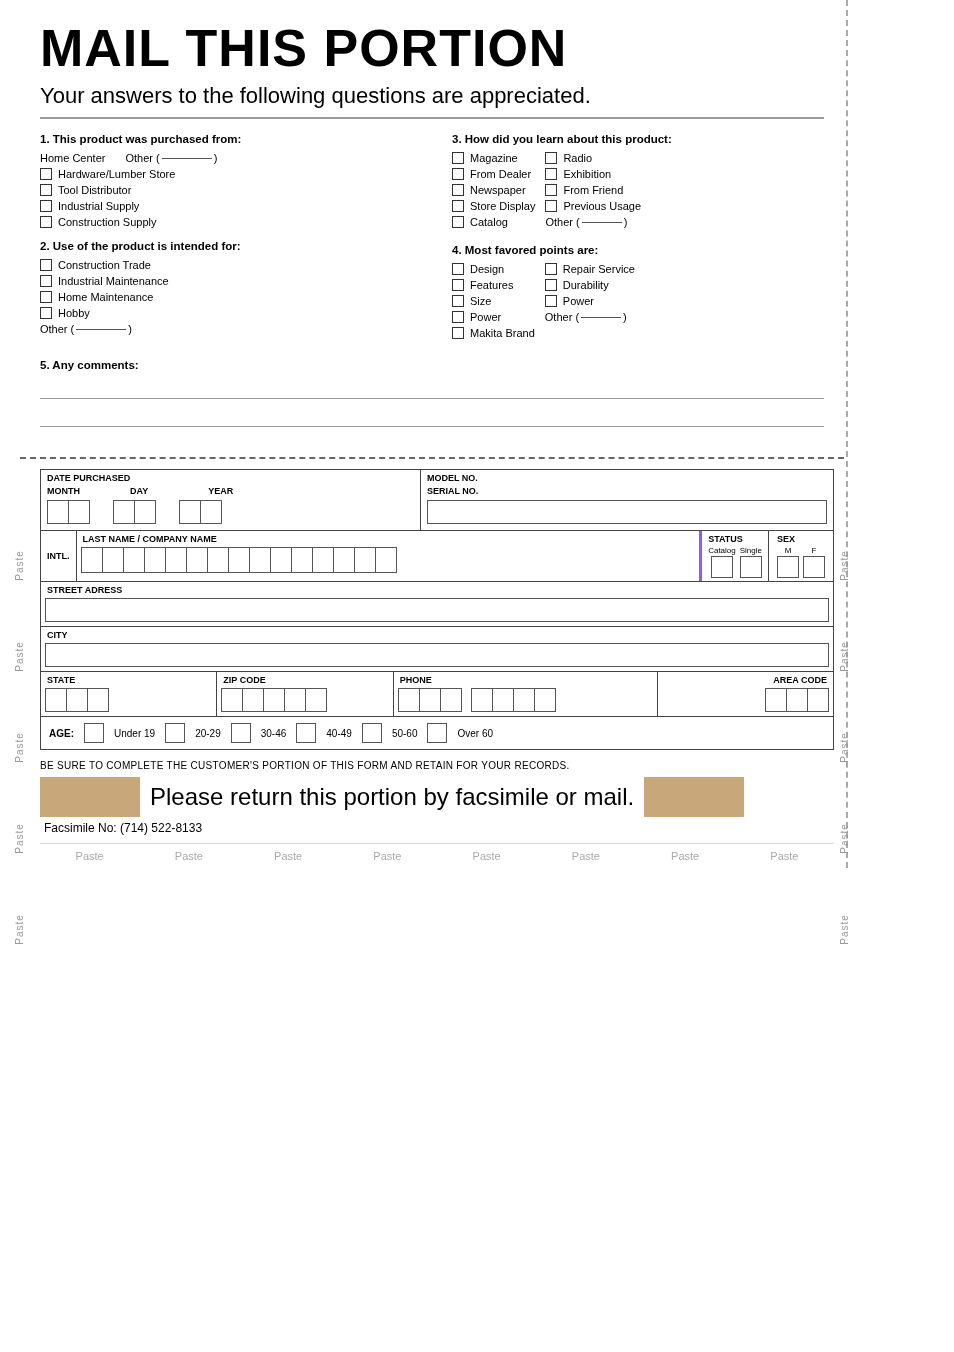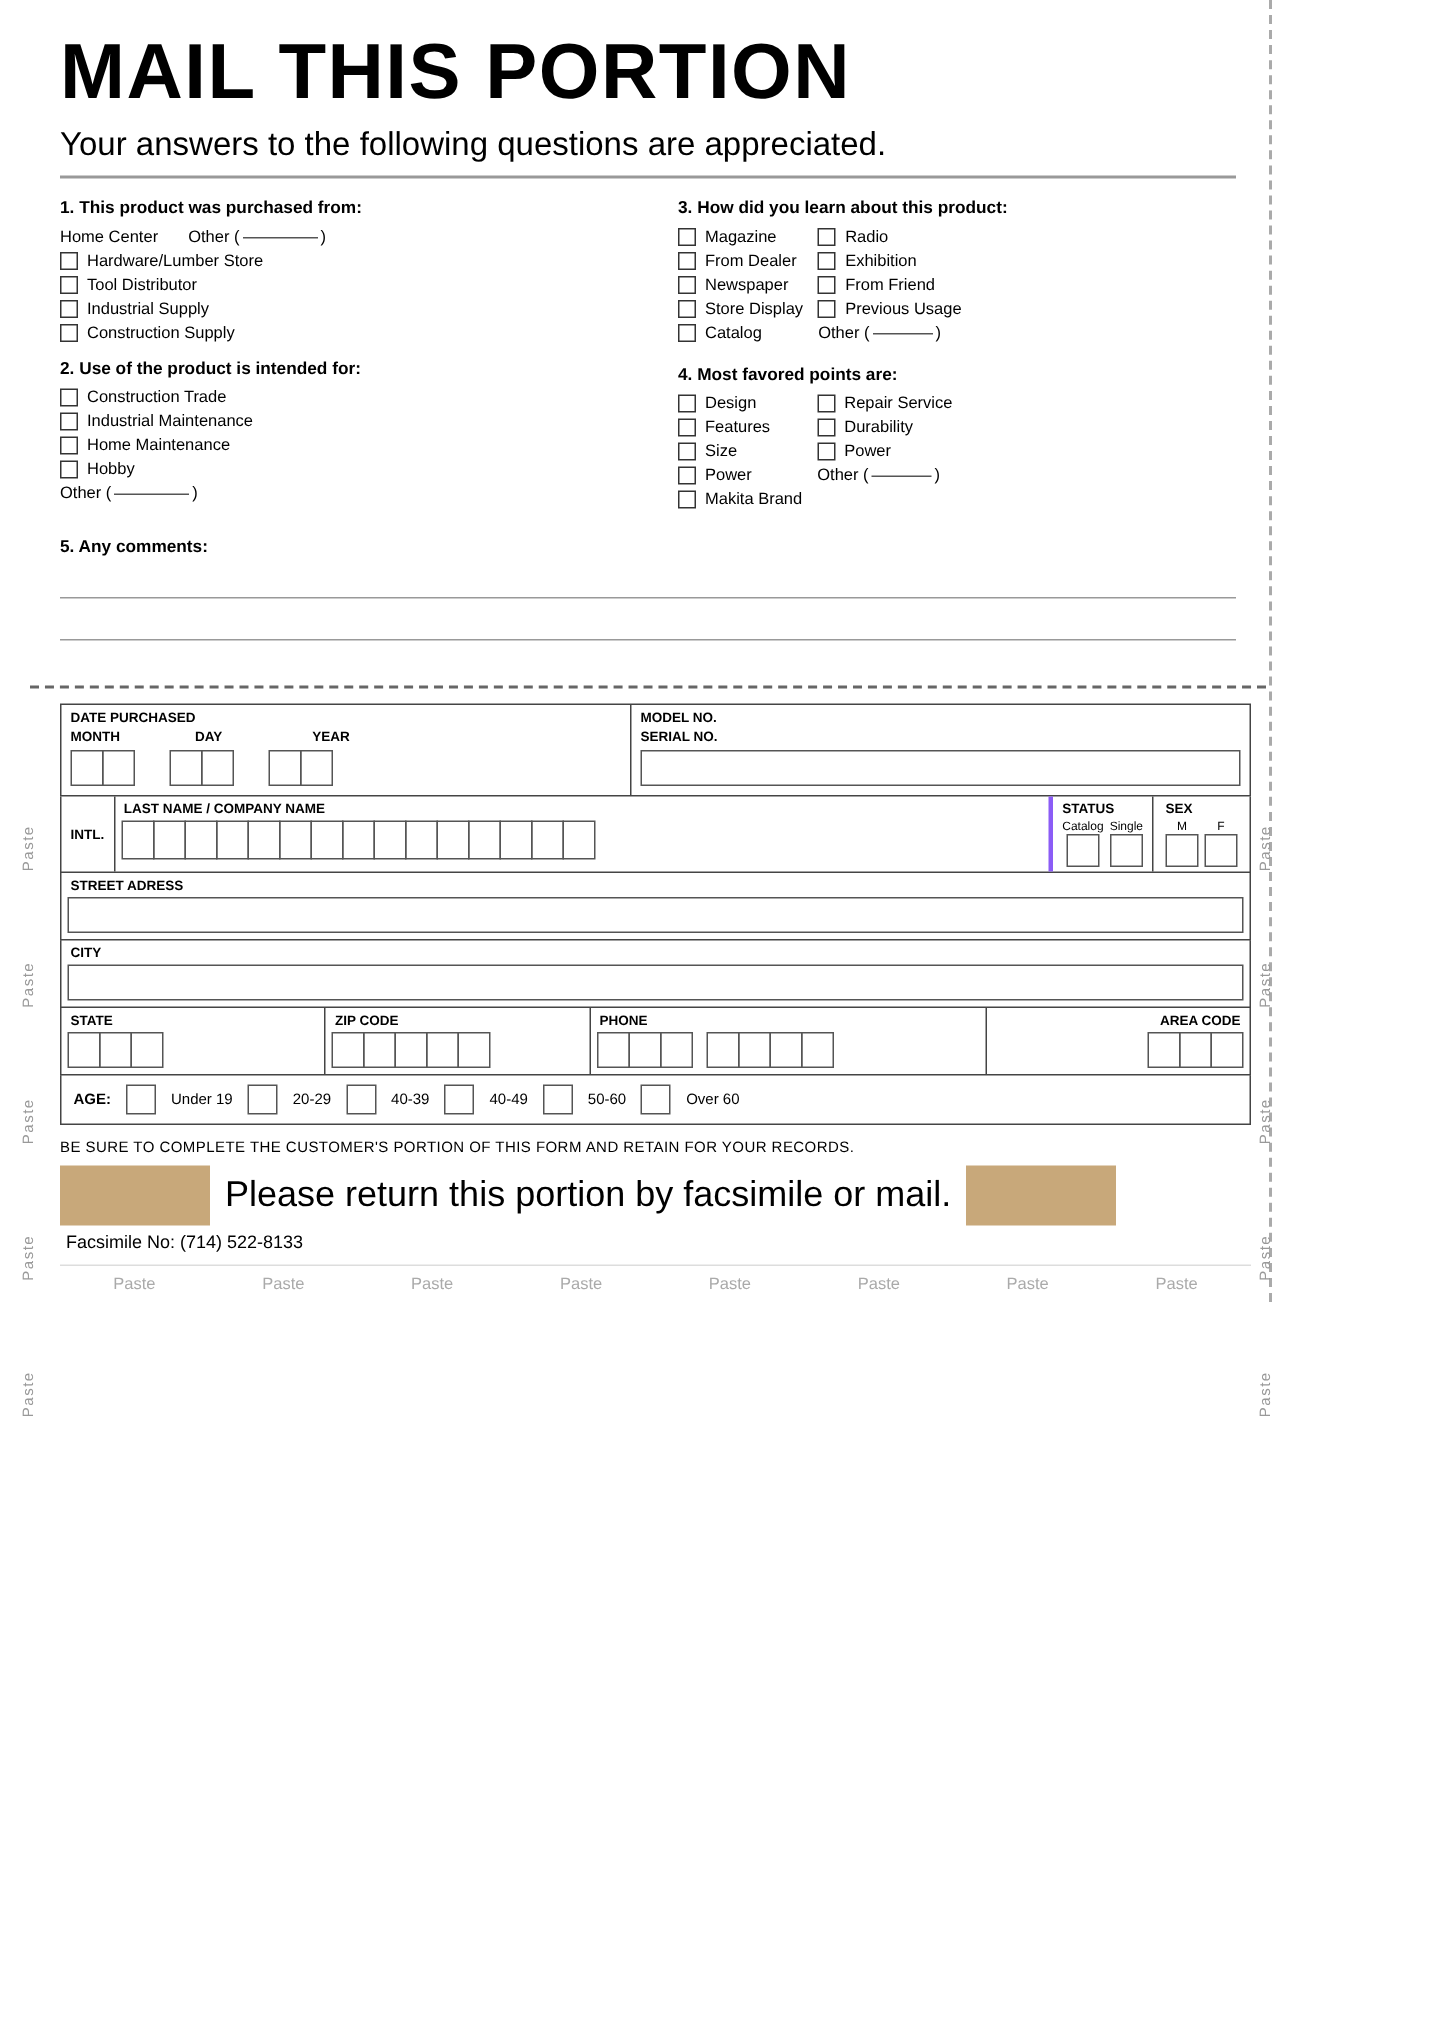--- a/index.html
+++ b/index.html
@@ -474,21 +474,21 @@
       </div>
     </div>
 
     <div style="display:flex;align-items:center;border:1px solid #444;border-top:none;padding:6px 8px;gap:10px;font-size:10px;">
       <span style="font-weight:700;">AGE:</span>
       <div style="width:20px;height:20px;border:1px solid #555;"></div>
       <span>Under 19</span>
       <div style="width:20px;height:20px;border:1px solid #555;"></div>
       <span>20-29</span>
       <div style="width:20px;height:20px;border:1px solid #555;"></div>
-      <span>40-39</span>
+      <span>30-46</span>
       <div style="width:20px;height:20px;border:1px solid #555;"></div>
       <span>40-49</span>
       <div style="width:20px;height:20px;border:1px solid #555;"></div>
       <span>50-60</span>
       <div style="width:20px;height:20px;border:1px solid #555;"></div>
       <span>Over 60</span>
     </div>
 
     <p style="font-size:10px;margin:10px 0 6px;letter-spacing:0.3px;">BE SURE TO COMPLETE THE CUSTOMER'S PORTION OF THIS FORM AND RETAIN FOR YOUR RECORDS.</p>
 

